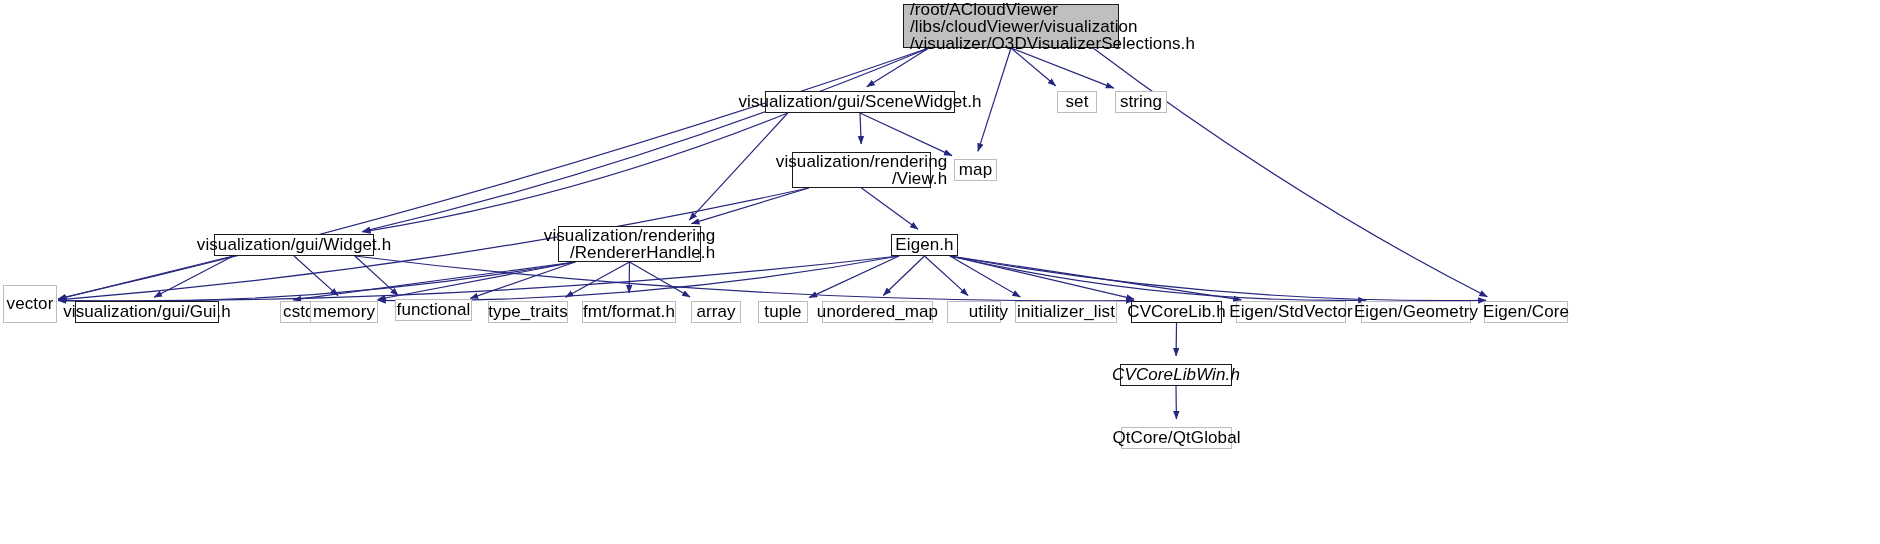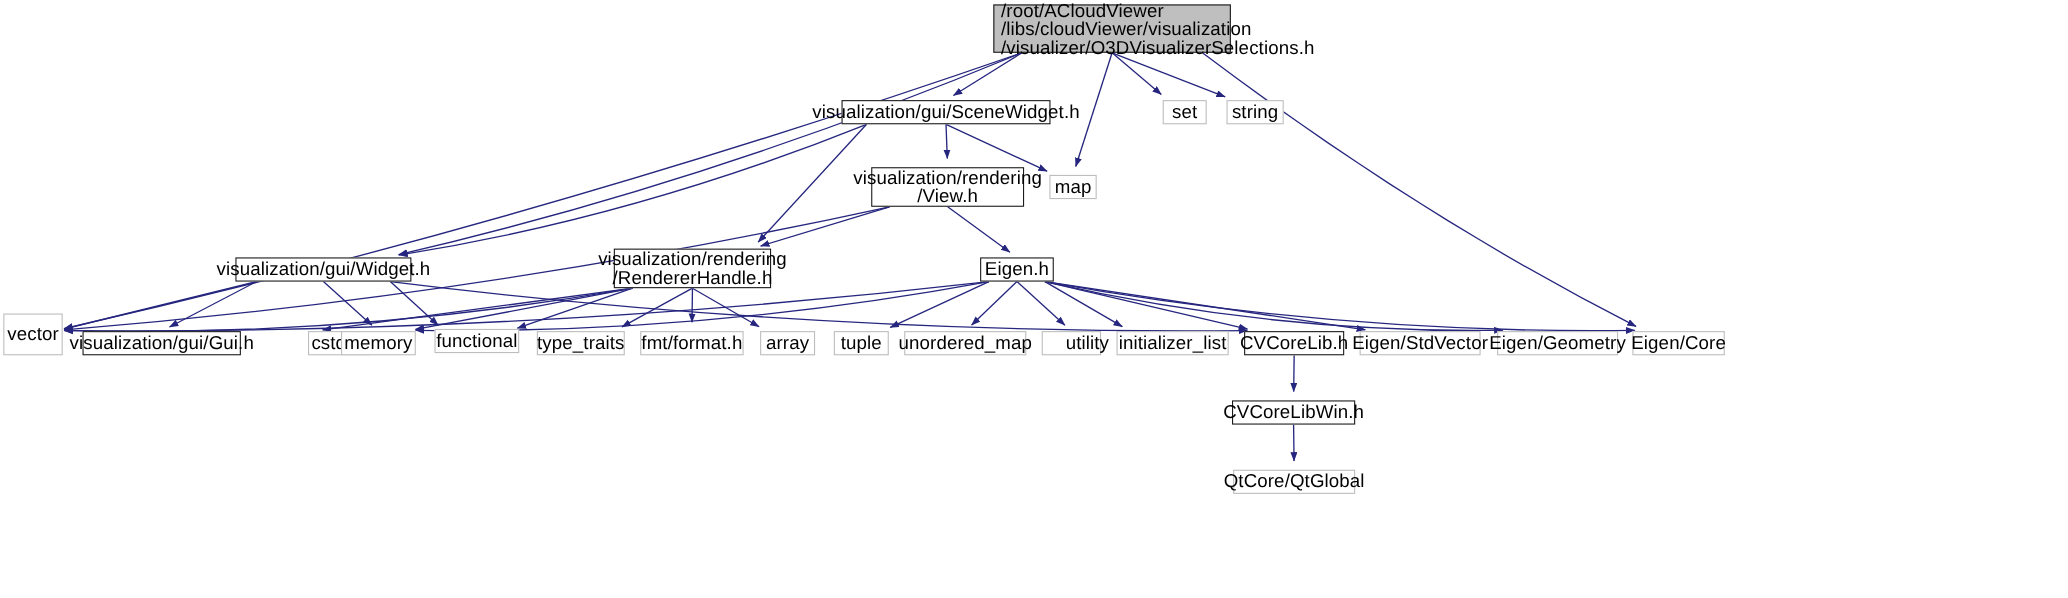--- a/index.html
+++ b/index.html
@@ -36,20 +36,21 @@
     background: #ffffff;
     border: 1px solid #bdbdbd;
     color: #000000;
     font-size: 17px;
     line-height: 16px;
     white-space: pre;
     letter-spacing: 0.1px;
   }
   .node.strong {
     border: 1.5px solid #1b1b1b;
+    text-align: right;
   }
   .node.root {
     background: #bfbfbf;
     border: 1.5px solid #1b1b1b;
     justify-content: flex-start;
     text-align: left;
     padding-left: 6px;
   }
   .node.multiline {
     line-height: 17px;
@@ -129,16 +130,16 @@
       <div class="node" style="left: 582px; top: 301px; width: 94px; height: 22px;">fmt/format.h</div>
       <div class="node" style="left: 691px; top: 301px; width: 50px; height: 22px;">array</div>
       <div class="node" style="left: 758px; top: 301px; width: 50px; height: 22px;">tuple</div>
       <div class="node" style="left: 822px; top: 301px; width: 111px; height: 22px;">unordered_map</div>
       <div class="node" style="left: 947px; top: 301px; width: 54px; height: 22px; padding-left: 29px;">utility</div>
       <div class="node" style="left: 1015px; top: 301px; width: 102px; height: 22px;">initializer_list</div>
       <div class="node strong" style="left: 1131px; top: 301px; width: 91px; height: 22px;">CVCoreLib.h</div>
       <div class="node" style="left: 1236px; top: 301px; width: 110px; height: 22px;">Eigen/StdVector</div>
       <div class="node" style="left: 1361px; top: 301px; width: 110px; height: 22px;">Eigen/Geometry</div>
       <div class="node" style="left: 1484px; top: 301px; width: 84px; height: 22px;">Eigen/Core</div>
-      <div class="node strong" style="left: 1120px; top: 364px; width: 112px; height: 22px;">CVCoreLibWin.h</div>
+      <div class="node strong" style="left: 1120px; top: 364px; width: 112px; height: 22px; font-style: italic;">CVCoreLibWin.h</div>
       <div class="node" style="left: 1121px; top: 427px; width: 111px; height: 22px;">QtCore/QtGlobal</div>
     </div>
 </div>
 
 </body></html>

